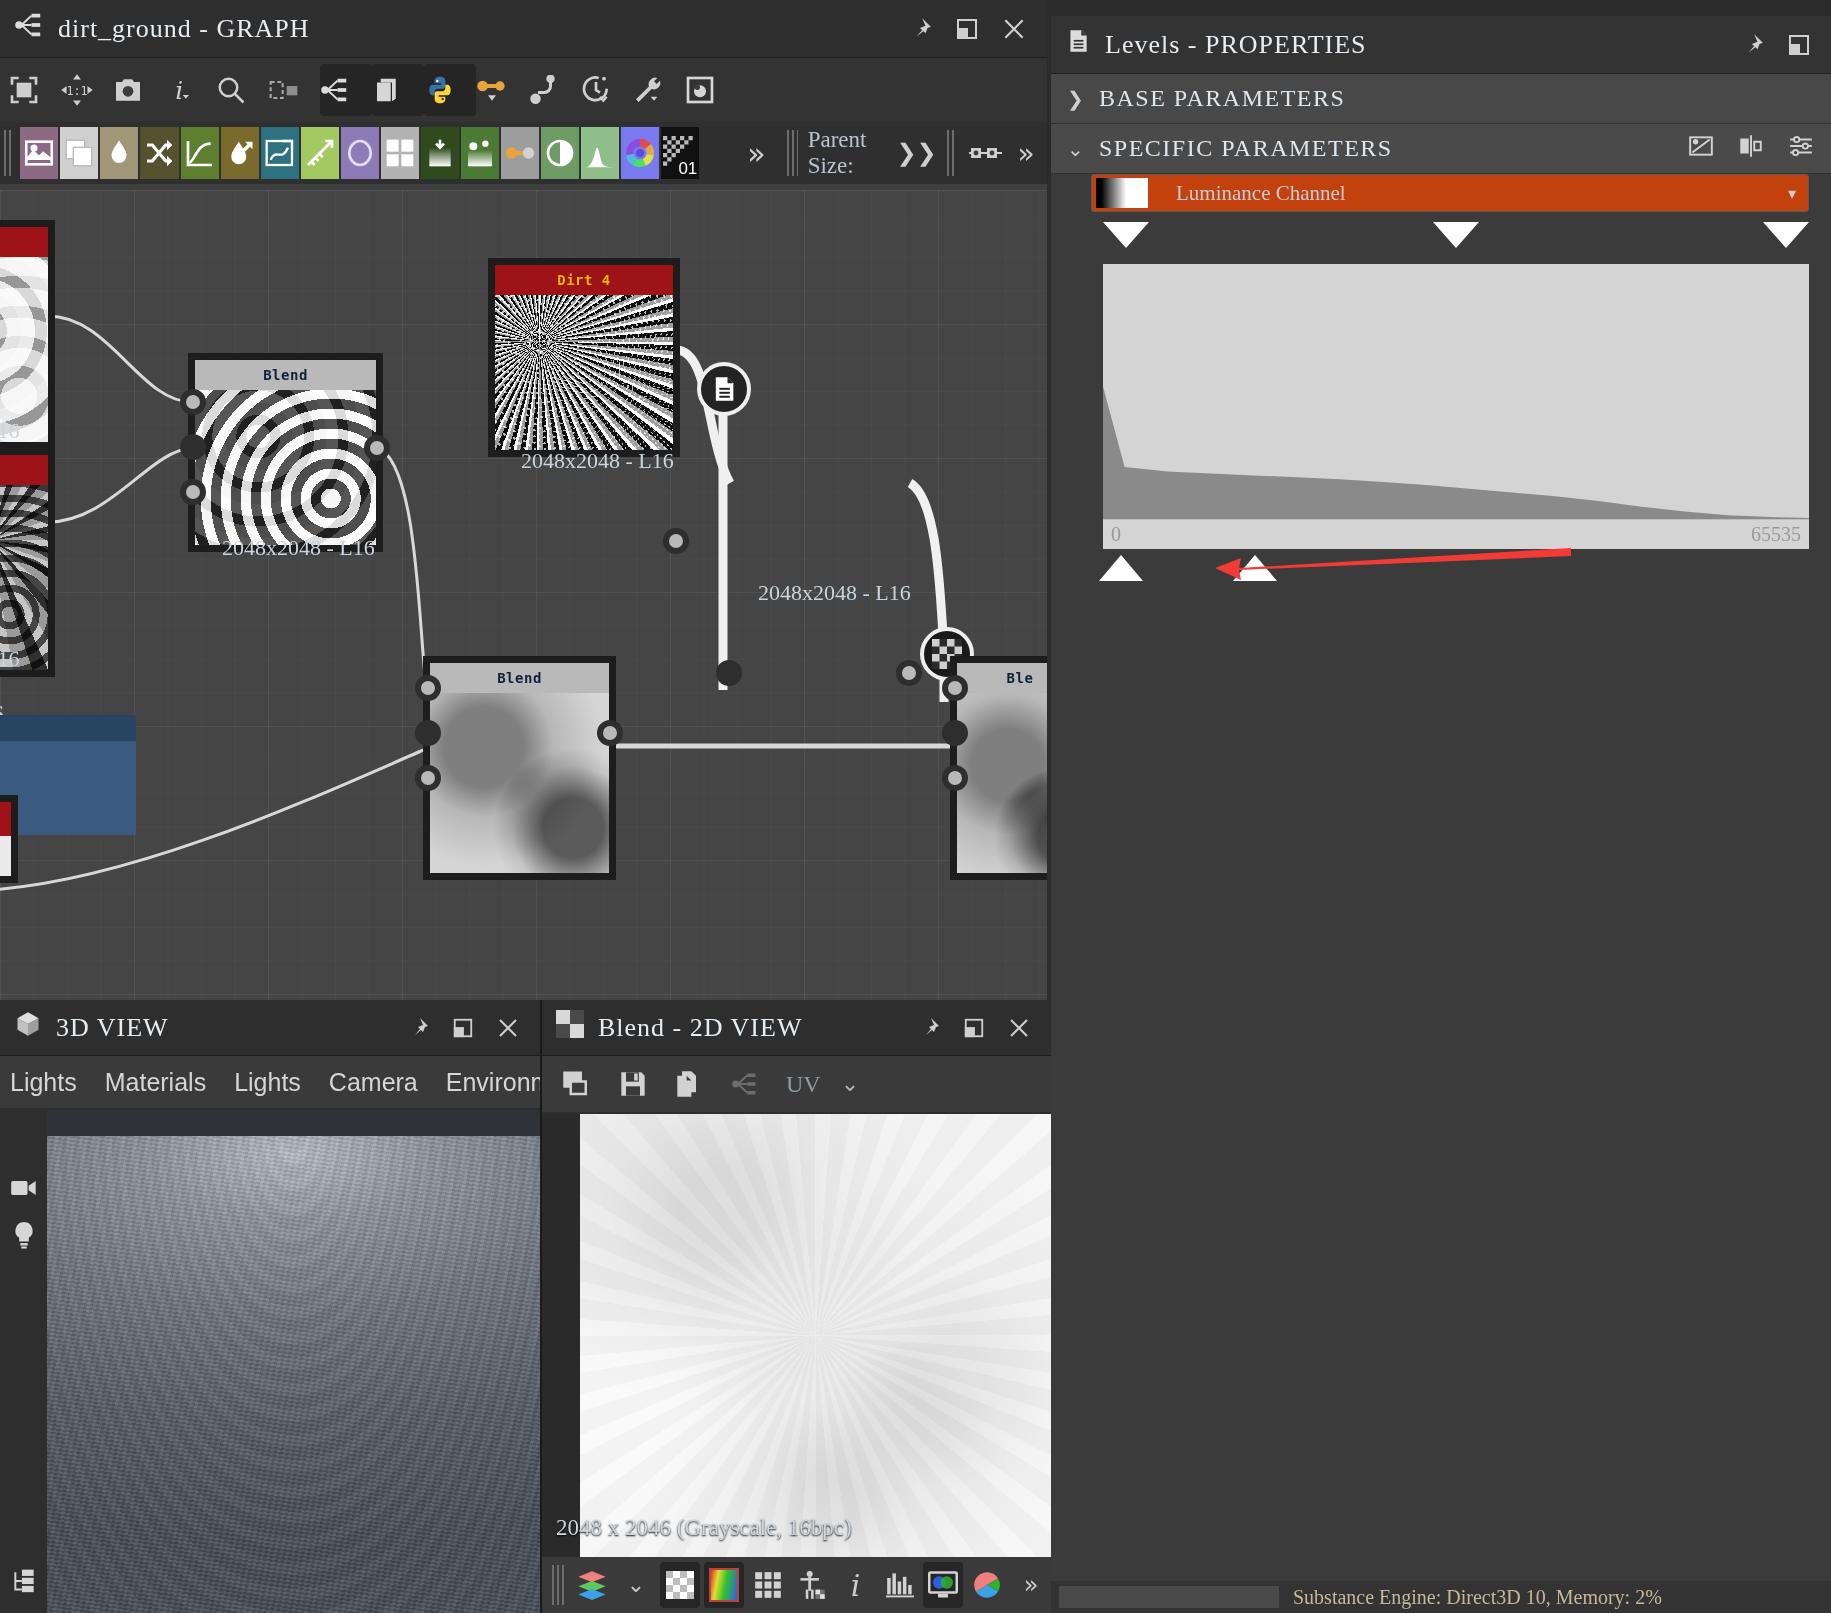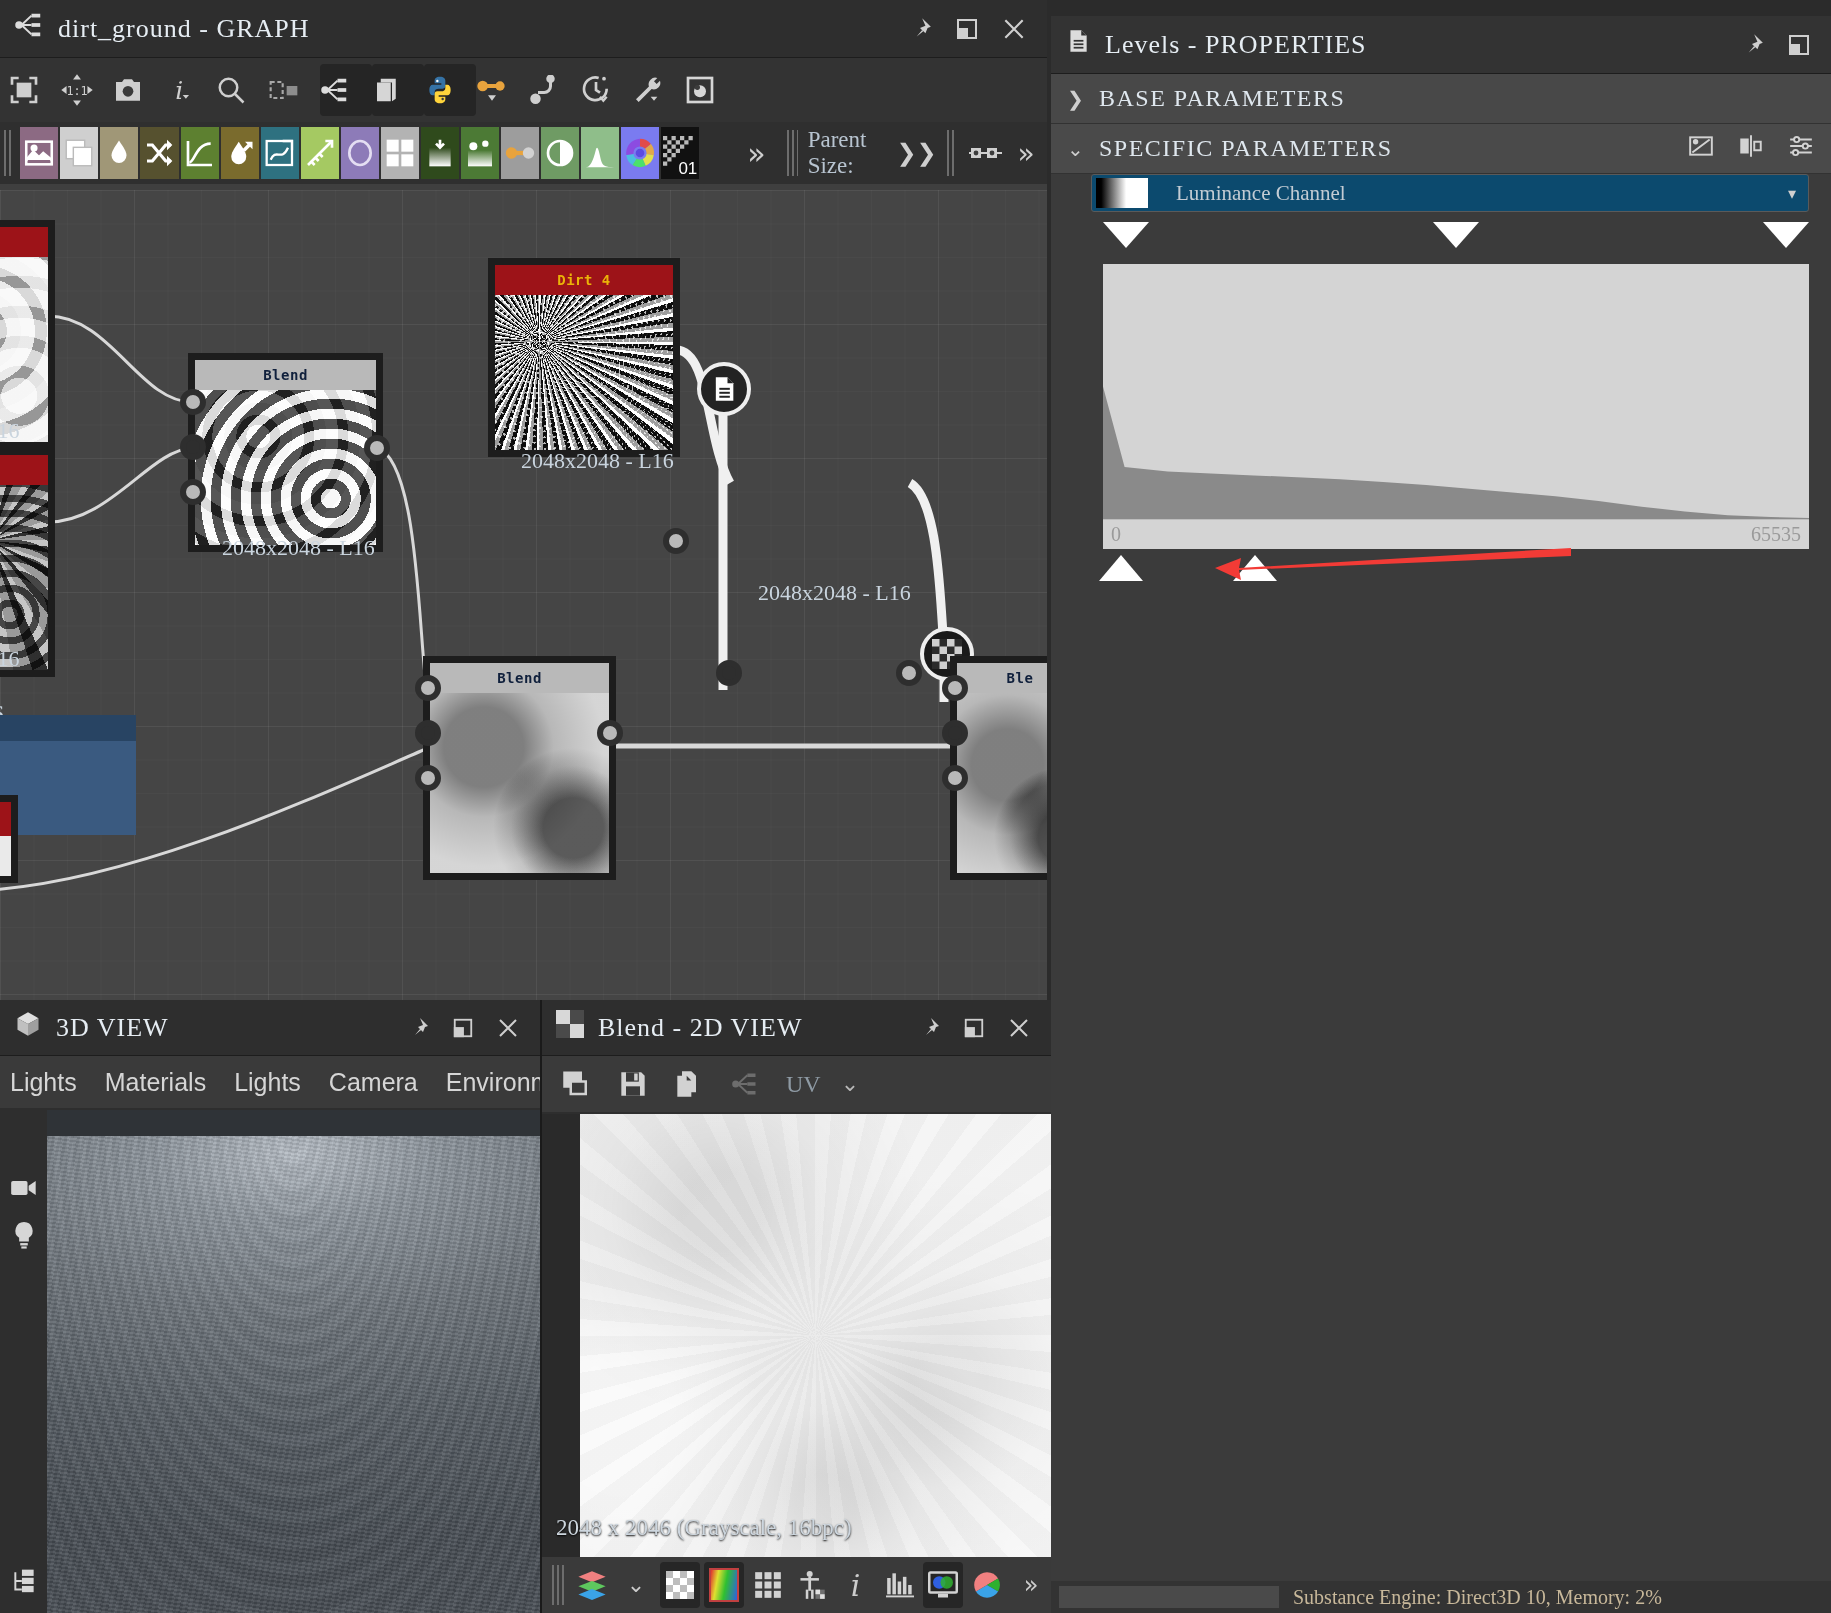--- a/index.html
+++ b/index.html
@@ -55,21 +55,21 @@
      border:4px solid #eee; display:flex;align-items:center;justify-content:center;color:#fff;}
 
   
   #props { position:absolute; left:1051px; top:16px; width:780px; height:1581px; background:#3b3b3b; }
   .sect { height:50px; display:flex; align-items:center; padding-left:16px; color:#dfe7ee;
      font-size:24px; letter-spacing:1.5px; border-bottom:1px solid #323232; }
   .sect.base { background:#484848; }
   .sect.spec { background:#4a4a4a; }
   .chev { width:32px; color:#cfcfcf; font-size:20px; }
   .histlabel { color:#c9d3dc; font-size:21px; margin:22px 0 10px 40px; }
-  .chanrow { margin:0 22px 0 40px; height:38px; background:#0c4a6e; border:1px solid #5a5a5a;
+  .chanrow { margin:0 22px 0 40px; height:38px; background:#c2410c; border:1px solid #5a5a5a;
      display:flex; align-items:center; border-radius:3px; }
   .chanswatch { width:52px; height:30px; margin-left:4px;
      background:linear-gradient(to right,#000 0%, #000 10%, #fff 58%, #fff 100%); }
   .chanlabel { margin-left:28px; color:#c3ccd4; font-size:21px; }
   .chancaret { margin-left:auto; margin-right:12px; color:#cfcfcf; font-size:16px; }
 
   .histwrap { position:relative; margin:8px 22px 0 52px; }
   .histbox { height:285px; background:#d4d4d4; position:relative; overflow:hidden; }
   .histaxis { position:absolute; left:0; right:0; bottom:0; height:30px;
       display:flex; justify-content:space-between; align-items:center; padding:0 8px;

